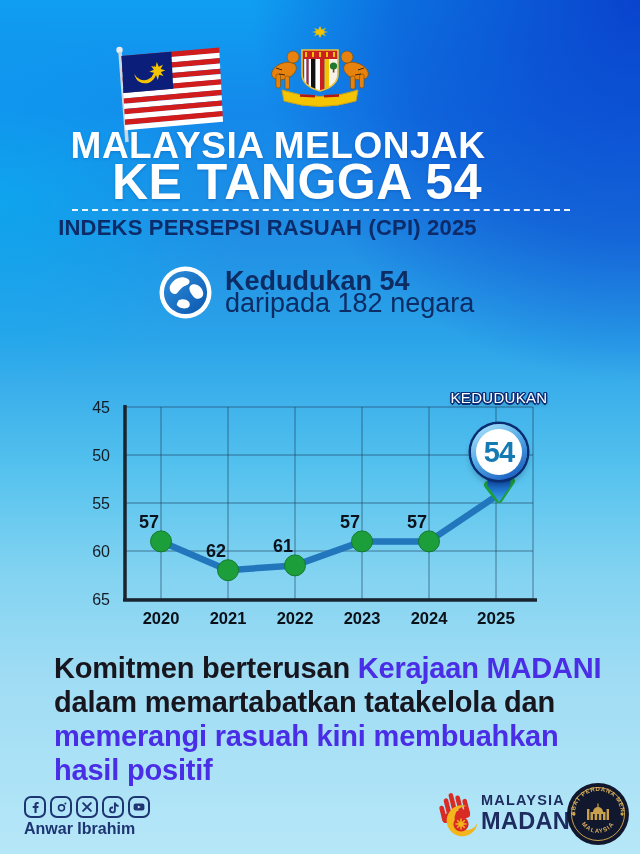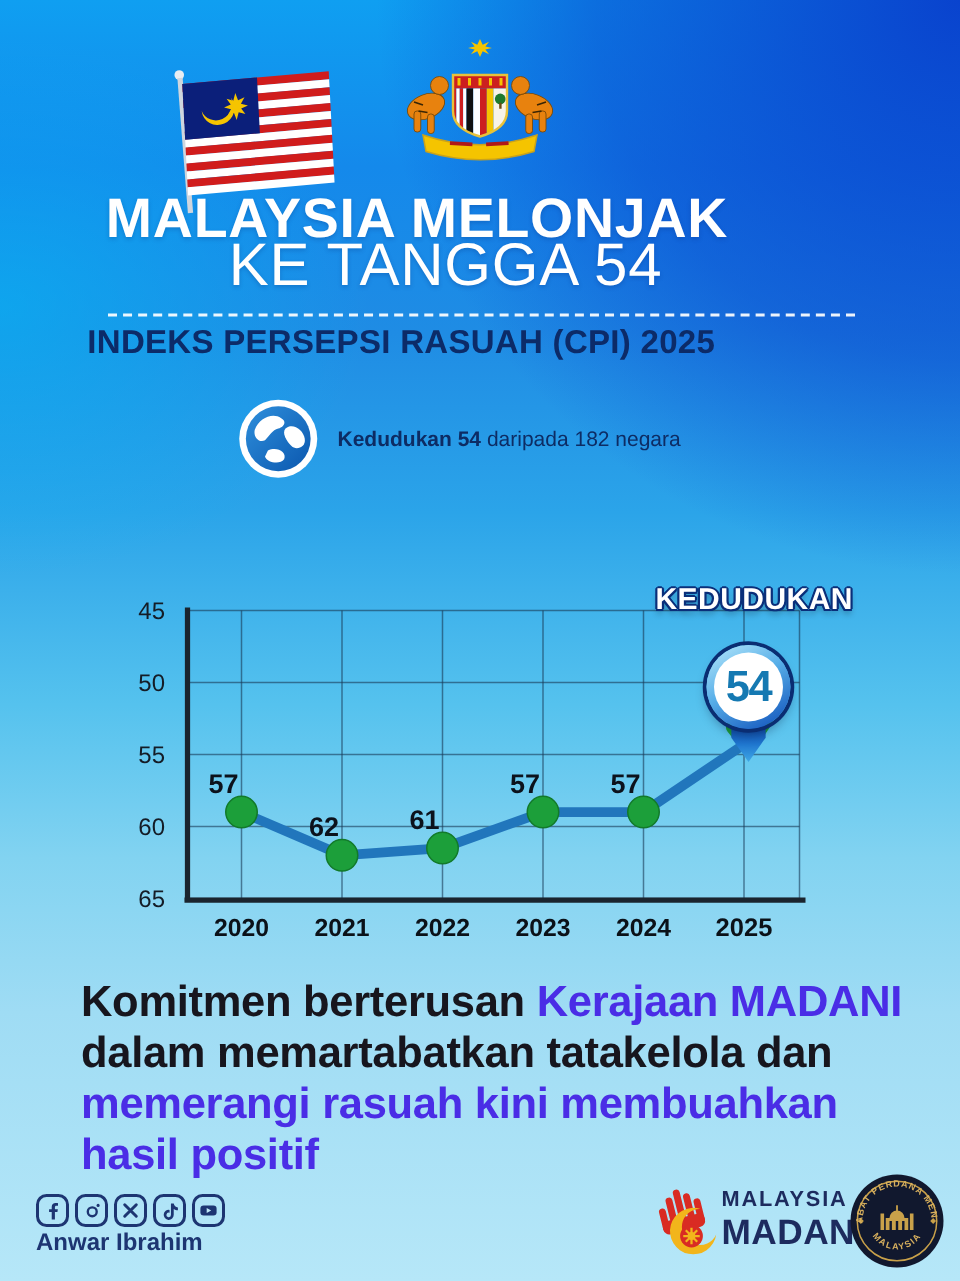--- a/index.html
+++ b/index.html
@@ -5,40 +5,40 @@
   *{margin:0;padding:0;box-sizing:border-box}
   html,body{width:640px;height:854px}
   body{font-family:"Liberation Sans","DejaVu Sans",sans-serif;overflow:hidden}
   .poster{position:relative;width:640px;height:854px;
     background:
       radial-gradient(95% 70% at 100% 0%, rgba(9,62,204,.95) 0%, rgba(9,62,204,.5) 40%, rgba(9,62,204,0) 64%),
       radial-gradient(55% 30% at 0% 24%, rgba(0,190,246,.5) 0%, rgba(0,190,246,0) 70%),
       linear-gradient(180deg,#0F9FF1 0%,#1489EB 13%,#1F8CE4 26%,#2BA4E9 40%,#55C2EE 55%,#82D3F1 67%,#9FDCF4 79%,#B6E7F8 100%);}
   .abs{position:absolute}
   .title1{top:127px;left:0;width:556px;text-align:center;font-size:37px;font-weight:900;color:#fff;line-height:1;letter-spacing:.5px;text-shadow:0 1px 3px rgba(0,40,120,.25)}
-  .title2{top:157px;left:0;width:594px;text-align:center;font-size:40px;font-weight:400;color:#fff;line-height:1;letter-spacing:.5px;text-shadow:0 1px 3px rgba(0,40,120,.25)}
+  .title2{top:157px;left:0;width:594px;text-align:center;font-size:50px;font-weight:700;color:#fff;line-height:1;letter-spacing:.5px;text-shadow:0 1px 3px rgba(0,40,120,.25)}
   .dashsep{top:209px;left:72px;width:498px;border-top:2.5px dashed rgba(255,255,255,.92)}
   .subtitle{top:215px;left:0;width:535px;text-align:center;font-weight:800;font-size:22px;color:#0C2B68;letter-spacing:.2px}
   .hl-row{display:flex;gap:13px;align-items:center;color:#0D2C64}
-  .hl-row .txt{font-size:14px;line-height:21.5px;font-weight:500}
+  .hl-row .txt{font-size:27px;line-height:21.5px;font-weight:500}
   .hl-bold{font-weight:800}
   .icon-badge{flex:0 0 53px}
   
   .grid{stroke:rgba(25,58,86,.6);stroke-width:1}
   .axis{stroke:#1A242E;stroke-width:3.5}
   .trend{fill:none;stroke:#2176BC;stroke-width:6.5;stroke-linecap:round;stroke-linejoin:round}
   .dot{fill:#1C9F3A;stroke:#127A2A;stroke-width:1}
   .check{fill:none;stroke:#1C9F3A;stroke-width:8;stroke-linecap:round;stroke-linejoin:round}
   .dlabel{font-size:18px;font-weight:700;fill:#0C121C}
   .ytick{font-size:16px;font-weight:500;fill:#141C26}
   .xtick{font-size:16.5px;font-weight:700;fill:#0B1118}
   .xtick.last{font-weight:900;font-size:17px}
   
   .pin{left:437px;top:389px;width:124px;text-align:center;pointer-events:none}
-  .pin-label{font-size:20px;font-weight:700;color:#fff;letter-spacing:.3px;
+  .pin-label{font-size:15px;font-weight:400;color:#fff;letter-spacing:.3px;
     text-shadow:-1.5px 0 #0A2F7A,1.5px 0 #0A2F7A,0 -1.5px #0A2F7A,0 1.5px #0A2F7A,1px 1px #0A2F7A,-1px -1px #0A2F7A,1px -1px #0A2F7A,-1px 1px #0A2F7A,0 3px 4px rgba(0,0,0,.3)}
   .pin-circle{width:56px;height:56px;margin:18px auto 0;border-radius:50%;padding:5px;position:relative;z-index:2;
     background:linear-gradient(150deg,#B8E9FB 0%,#57AEE8 45%,#0C4CB8 100%);
     box-shadow:0 0 0 2.5px #0A2D72,0 4px 7px rgba(0,10,40,.35)}
   .pin-circle .in{width:100%;height:100%;border-radius:50%;background:#fff;display:flex;align-items:center;justify-content:center;font-size:29px;font-weight:900;color:#1579B2;letter-spacing:-1px}
   .pin-tail{width:26px;height:28px;margin:-6px auto 0;position:relative;z-index:1;
     background:linear-gradient(180deg,#0A3C9C 0%,#1E74CE 55%,#3FA8E6 100%);
     clip-path:polygon(6% 0,94% 0,94% 42%,50% 100%,6% 42%)}
   .message{left:54px;top:651px;width:548px;font-size:29px;line-height:34px;font-weight:600;color:#17161E;letter-spacing:-.2px}
   .message .hl{color:#4A2DE6;font-weight:800}

